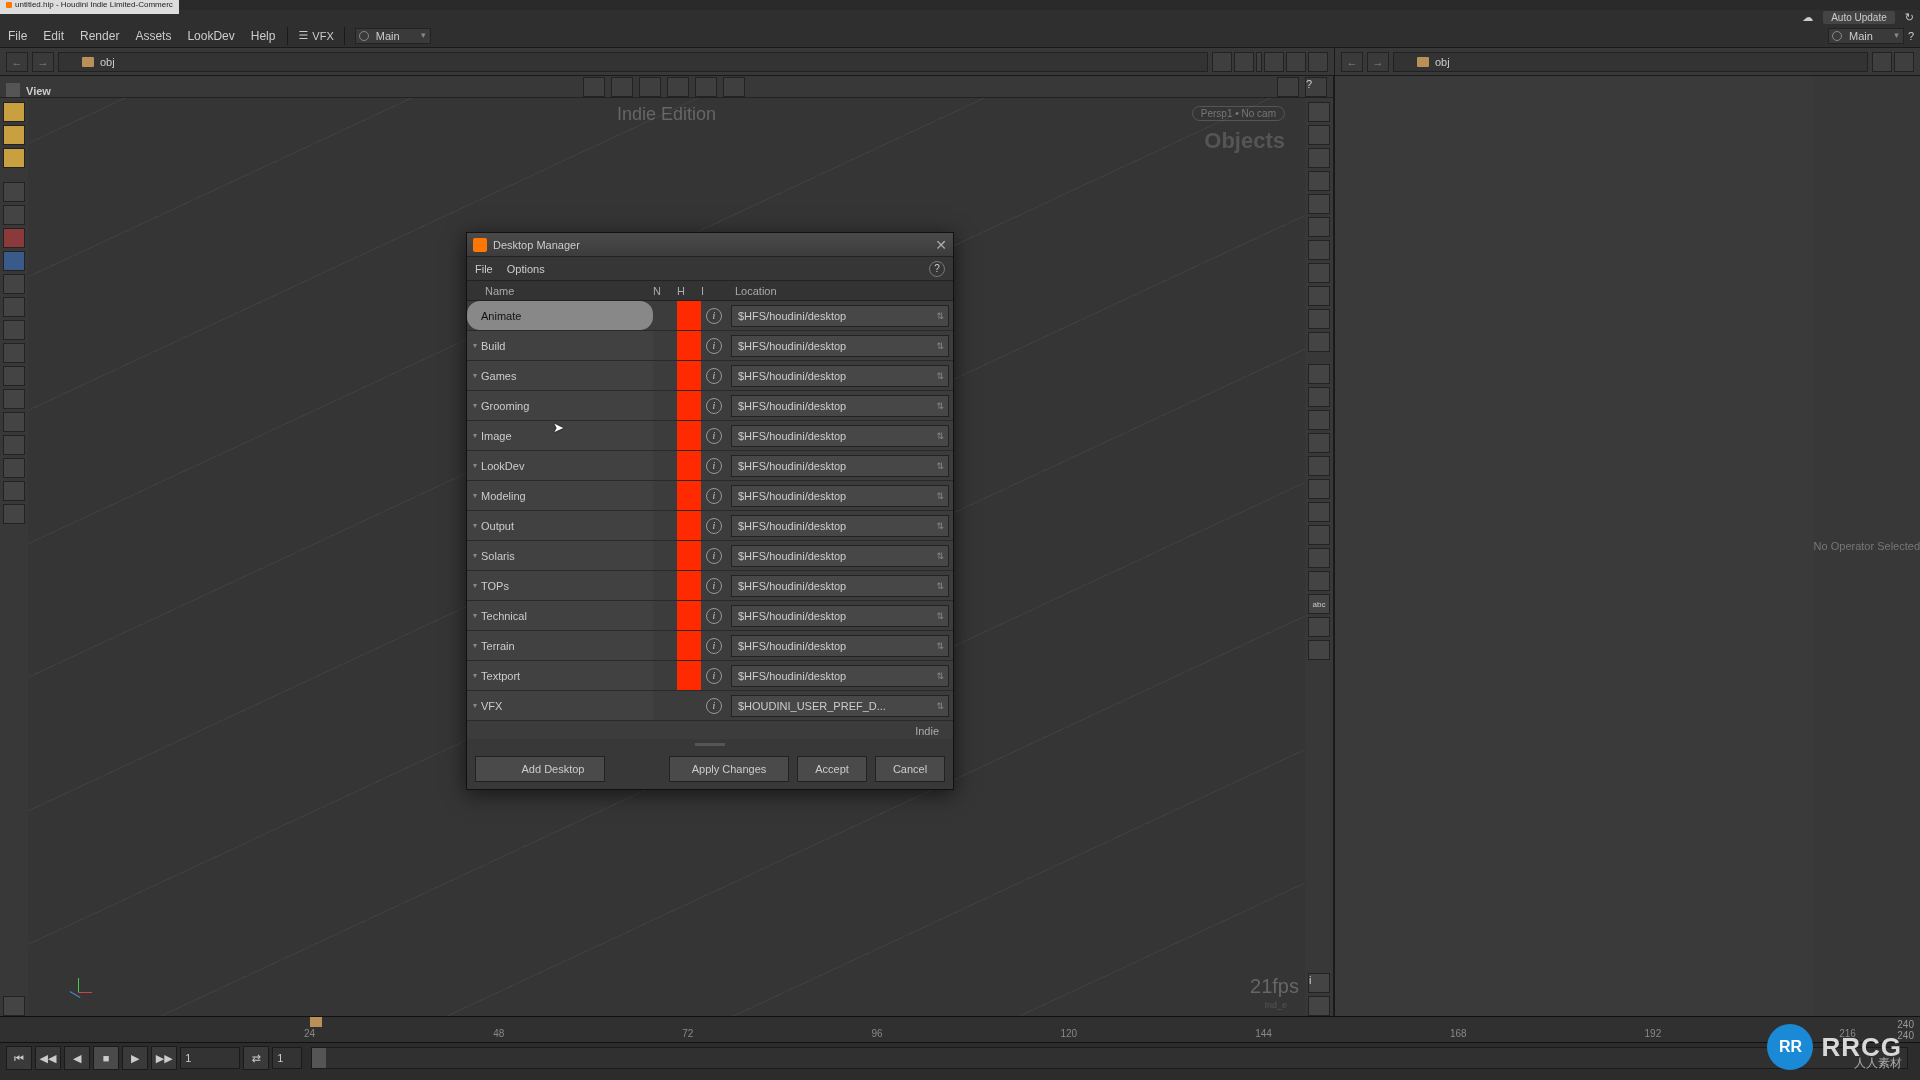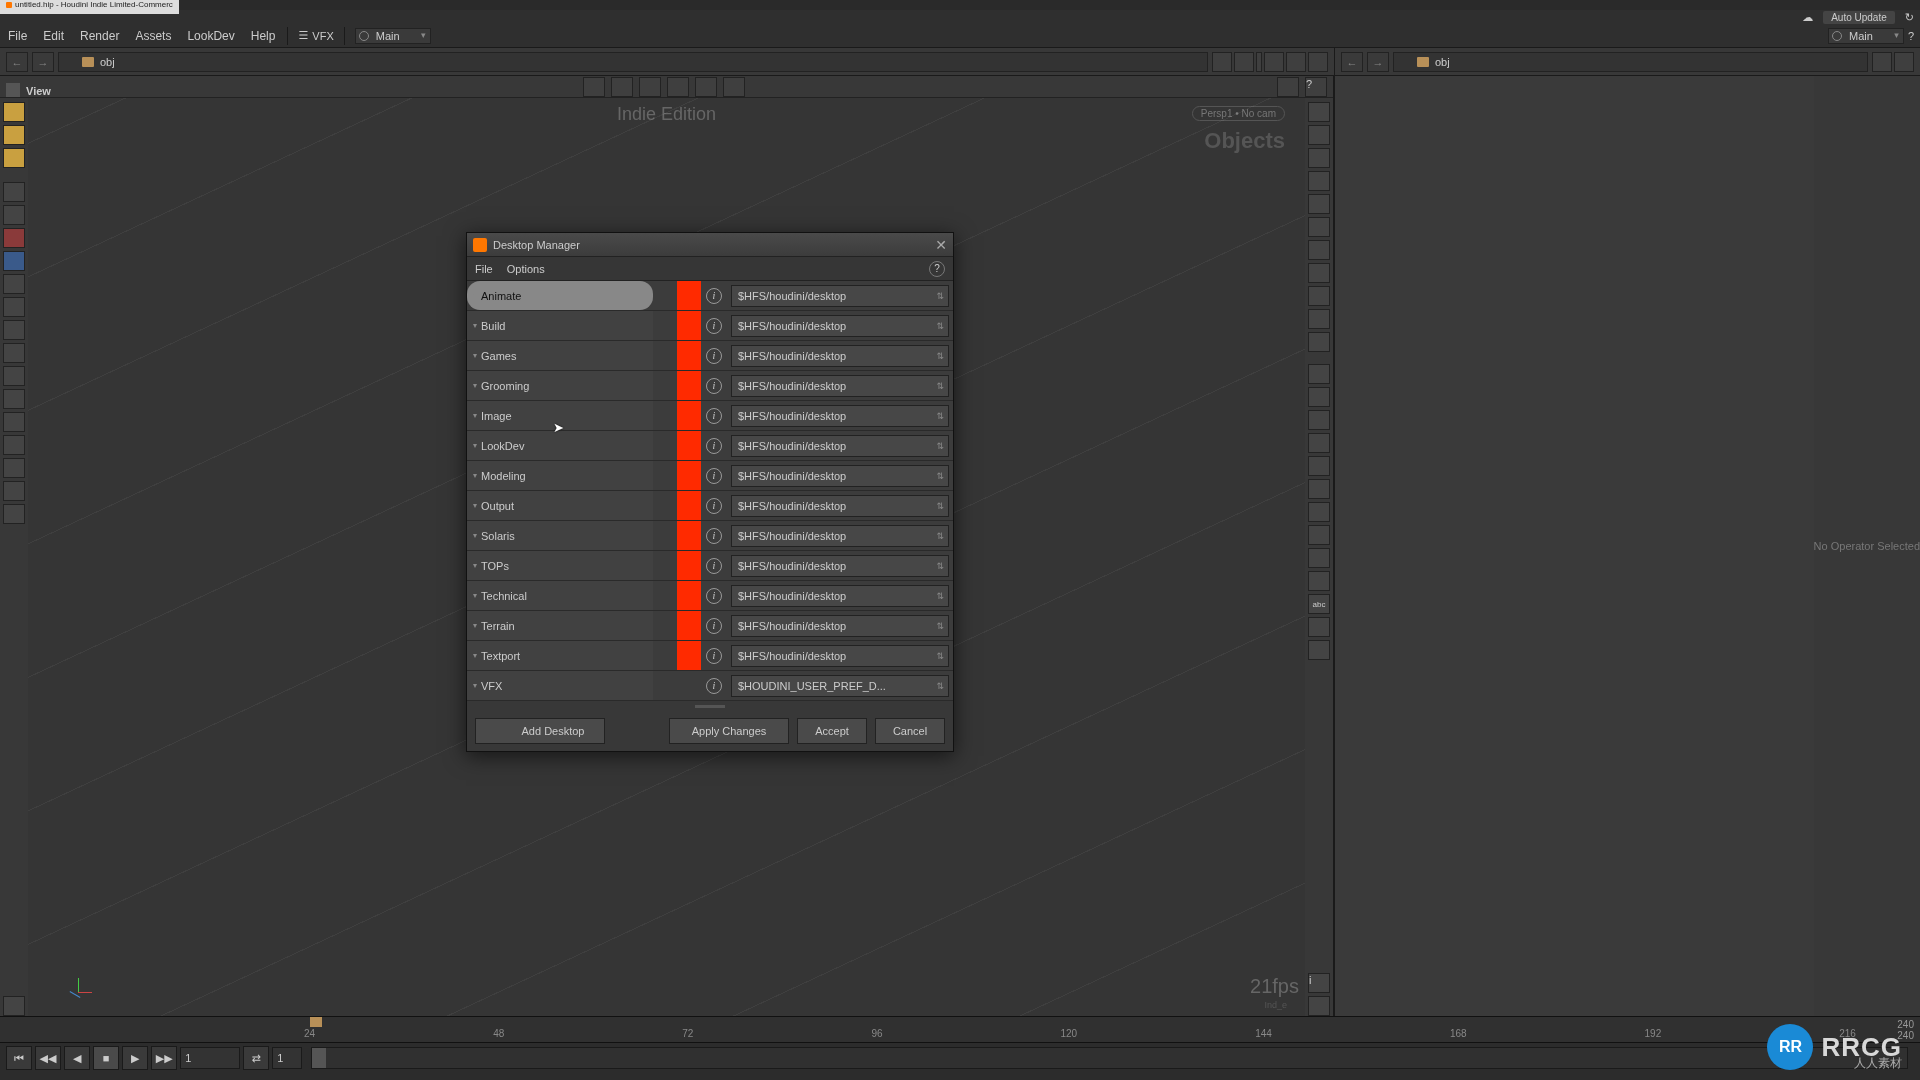--- a/index.html
+++ b/index.html
@@ -319,20 +319,27 @@
   <div class="dlg-title">
     <span class="hicon"></span>
     <span>Desktop Manager</span>
     <span class="x">✕</span>
   </div>
   <div class="dlg-menu">
     <span>File</span>
     <span>Options</span>
     <span class="r">?</span>
   </div>
+  <div class="dlg-hdr">
+    <div class="c1">Name</div>
+    <div class="c2">N</div>
+    <div class="c3">H</div>
+    <div class="c4">I</div>
+    <div class="c5">Location</div>
+  </div>
   <div class="dlg-rows" id="dlg-rows">
       <div class="row sel">
         <div class="c1">
           <span class="tri">▾</span>
           <span>Animate</span>
         </div>
         <div class="c2"></div>
         <div class="c3"></div>
         <div class="c4">
           <span class="info">i</span>
@@ -517,20 +524,21 @@
         <div class="c2"></div>
         <div class="c3 off"></div>
         <div class="c4">
           <span class="info">i</span>
         </div>
         <div class="c5">
           <div class="loc">$HOUDINI_USER_PREF_D...</div>
         </div>
       </div>
     </div>
+  <div class="indie">Indie</div>
   <div class="dlg-sep"></div>
   <div class="dlg-btns">
     <div class="btn add">Add Desktop</div>
     <div class="gap"></div>
     <div class="btn apply">Apply Changes</div>
     <div class="btn acc">Accept</div>
     <div class="btn can">Cancel</div>
   </div>
 </div>
 

